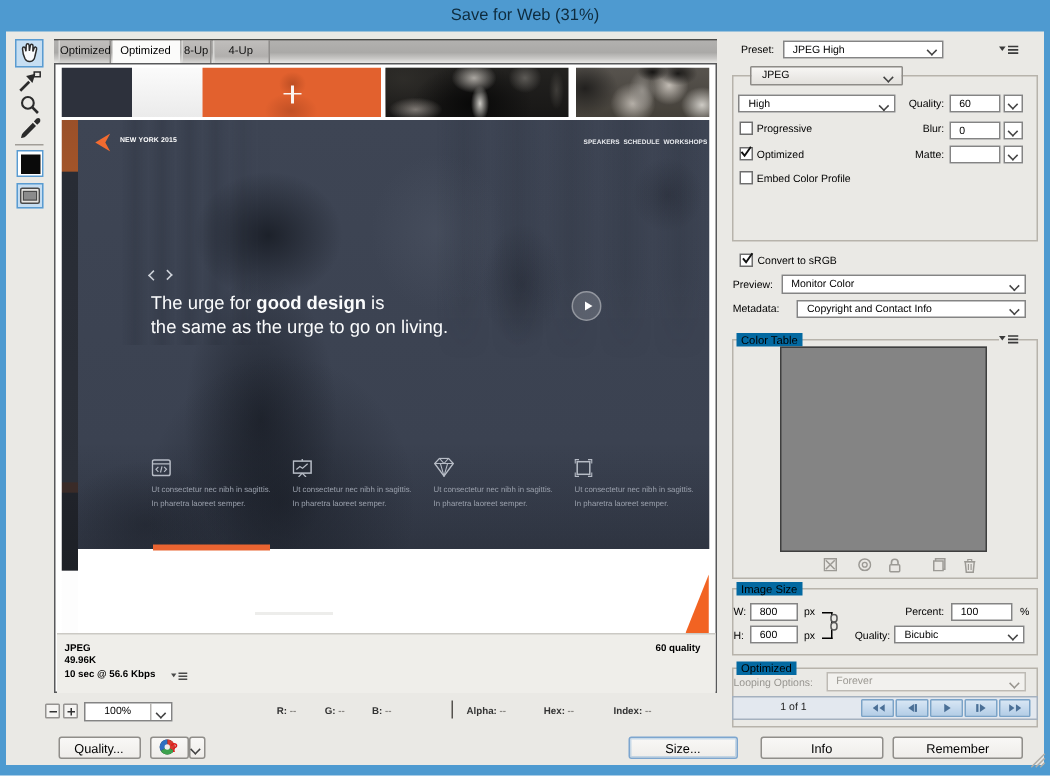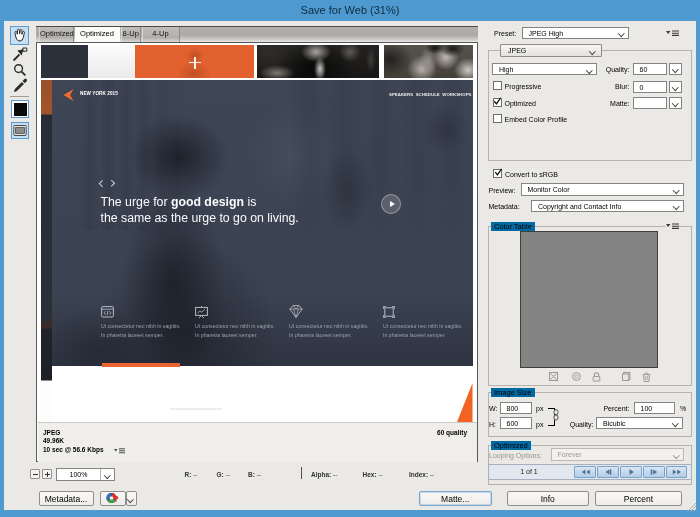--- a/index.html
+++ b/index.html
@@ -304,21 +304,21 @@
       <path d="M9.3 2.4 L13.1 5 L9.3 7.6 Z" fill="#4a6f96"></path>
     </svg>
   </div>
 <div class="abs" style="left:665.5px;top:465.5px;width:21px;height:12.5px;background:linear-gradient(#d8e6f4,#b3cde6);border:1px solid #7aa3c8;box-sizing:border-box;border-radius:1px">
     <svg width="20" height="10" viewBox="0 0 20 10" style="position:absolute;left:0;top:0">
       <path d="M5.8 2.5 L9.3 5 L5.8 7.5 Z M10.3 2.5 L13.8 5 L10.3 7.5 Z" fill="#4a6f96"></path>
     </svg>
   </div>
 
 <div class="btn" style="left:506.5px;top:490.5px;width:82.5px;height:15px;line-height:14px">Info</div>
-<div class="btn" style="left:595px;top:490.5px;width:87px;height:15px;line-height:14px">Percent</div>
+<div class="btn" style="left:595px;top:490.5px;width:87px;height:15px;line-height:14px">Remember</div>
 
 <div class="abs" style="left:30px;top:469px;width:10px;height:10px;background:#f5f4f2;border:1px solid #949290;box-sizing:border-box;border-radius:1px">
     <div class="abs" style="left:2px;top:4px;width:5px;height:1px;background:#333"></div>
   </div>
 <div class="abs" style="left:41.5px;top:469px;width:10px;height:10px;background:#f5f4f2;border:1px solid #949290;box-sizing:border-box;border-radius:1px">
     <div class="abs" style="left:2px;top:4px;width:5px;height:1px;background:#333"></div>
     <div class="abs" style="left:4px;top:2px;width:1px;height:5px;background:#333"></div>
   </div>
 <div class="combo" style="left:55.5px;top:467.5px;width:59.5px;height:13.5px">
     <span style="left:13px;top:1.5px">100%</span>
@@ -326,30 +326,30 @@
     <i class="chev" style="top:4px"></i>
   </div>
 <div class="lbl" style="left:184.5px;top:469.5px;font-size:6.5px;color:#333;font-weight:bold">R: <span style="color:#8a8884">--</span></div>
 <div class="lbl" style="left:216.5px;top:469.5px;font-size:6.5px;color:#333;font-weight:bold">G: <span style="color:#8a8884">--</span></div>
 <div class="lbl" style="left:248px;top:469.5px;font-size:6.5px;color:#333;font-weight:bold">B: <span style="color:#8a8884">--</span></div>
 <div class="abs" style="left:301px;top:467px;width:1px;height:12px;background:#55524e"></div>
 <div class="lbl" style="left:311px;top:469.5px;font-size:6.5px;color:#333;font-weight:bold">Alpha: <span style="color:#8a8884">--</span></div>
 <div class="lbl" style="left:362.5px;top:469.5px;font-size:6.5px;color:#333;font-weight:bold">Hex: <span style="color:#8a8884">--</span></div>
 <div class="lbl" style="left:409px;top:469.5px;font-size:6.5px;color:#333;font-weight:bold">Index: <span style="color:#8a8884">--</span></div>
 
-<div class="btn" style="left:38.5px;top:490.5px;width:55px;height:15px;line-height:14px">Metadata...</div>
+<div class="btn" style="left:38.5px;top:490.5px;width:55px;height:15px;line-height:14px">Quality...</div>
 <div class="btn" style="left:99.5px;top:490.5px;width:26px;height:15px"></div>
 <svg class="abs" style="left:105.5px;top:492px" width="13" height="12" viewBox="0 0 26 24">
     <circle cx="11" cy="12" r="10" fill="#222"></circle>
     <path d="M11 12 L11 2 A10 10 0 0 1 19.7 17 Z" fill="#d63a2f"></path>
     <path d="M11 12 L19.7 17 A10 10 0 0 1 2.3 17 Z" fill="#3da14d"></path>
     <path d="M11 12 L2.3 17 A10 10 0 0 1 11 2 Z" fill="#2f6fc0"></path>
     <circle cx="11" cy="12" r="3.6" fill="#efeeec"></circle>
     <text x="15" y="19" font-family="Liberation Sans" font-size="17" font-weight="bold" fill="#e01b1b">?</text>
   </svg>
 <div class="btn" style="left:125.5px;top:490.5px;width:11px;height:15px">
     <i class="chev" style="right:3px;top:5px"></i>
   </div>
-<div class="btn" style="left:419px;top:490.5px;width:72.5px;height:15px;line-height:14px;border-color:#7da6cf;box-shadow:0 0 0 1px rgba(130,175,215,.4) inset">Matte...</div>
+<div class="btn" style="left:419px;top:490.5px;width:72.5px;height:15px;line-height:14px;border-color:#7da6cf;box-shadow:0 0 0 1px rgba(130,175,215,.4) inset">Size...</div>
 <svg class="abs" style="left:687px;top:502px" width="11" height="11" viewBox="0 0 11 11">
     <path d="M10 1 V10 H1 Z" fill="none"></path>
     <path d="M9.5 3.5 L3.5 9.5 M9.5 6.5 L6.5 9.5 M9.5 0.5 L0.5 9.5" stroke="#b0ada7" stroke-width="1"></path>
   </svg>
 
 </body></html>

